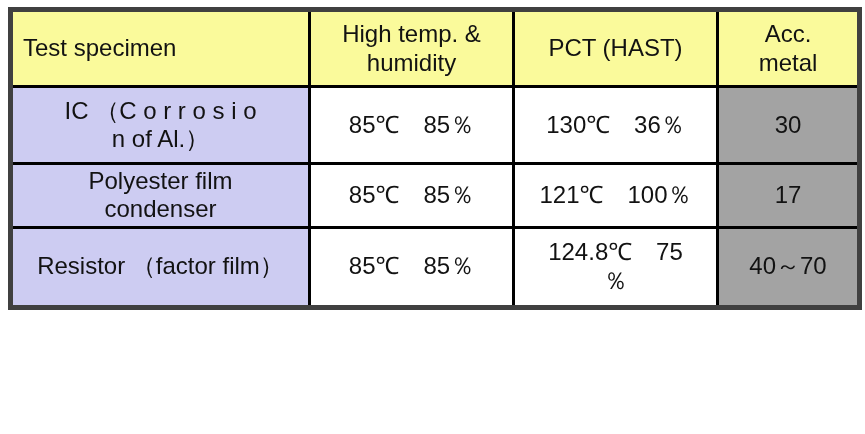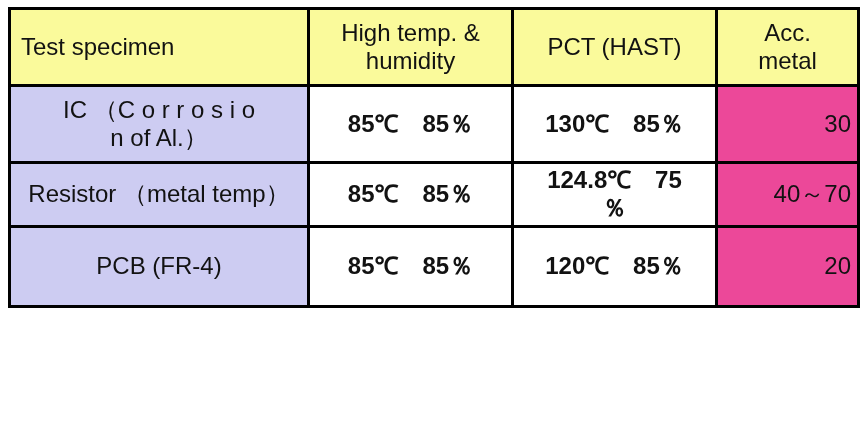--- a/index.html
+++ b/index.html
@@ -12,21 +12,21 @@
     width: 865px;
     height: 434px;
     background: #ffffff;
     box-sizing: border-box;
     padding: 7px 8px;
   }
   table.spec-table {
     border-collapse: collapse;
     table-layout: fixed;
     width: 849px;
-    border: 2px solid #404040;
+    border: 5px solid #404040;
   }
   table.spec-table col.c-specimen { width: 299px; }
   table.spec-table col.c-hightemp { width: 204px; }
   table.spec-table col.c-pct      { width: 204px; }
   table.spec-table col.c-factor   { width: 142px; }
 
   table.spec-table th,
   table.spec-table td {
     border: 3px solid #000000;
     font-size: 24px;
@@ -50,25 +50,24 @@
 
   
   td.specimen {
     background: #cdccf2;
     text-align: center;
     padding-left: 10px;
   }
   td.value {
     background: #ffffff;
     text-align: center;
-    font-weight: bold;
   }
   td.factor {
-    background: #ec4899;
-    text-align: right;
+    background: #a3a3a3;
+    text-align: center;
   }
 
   
   thead tr              { height: 77px; }
   tbody tr:nth-child(1) { height: 77px; }
   tbody tr:nth-child(2) { height: 55px; }
   tbody tr:nth-child(3) { height: 80px; }
   tbody tr:nth-child(4) { height: 76px; }
   tbody tr:nth-child(5) { height: 52px; }
 </style>
@@ -91,31 +90,32 @@
         <th class="center">PCT (HAST)</th>
         <th class="center">Acc.
 metal</th>
       </tr>
     </thead>
     <tbody>
       <tr>
         <td class="specimen">IC （C o r r o s i o
 n of Al.）</td>
         <td class="value">85℃　85％</td>
-        <td class="value">130℃　85％</td>
+        <td class="value">130℃　36％</td>
         <td class="factor">30</td>
       </tr>
       <tr>
-        <td class="specimen">Resistor （metal temp）</td>
+        <td class="specimen">Polyester film
+condenser</td>
+        <td class="value">85℃　85％</td>
+        <td class="value">121℃　100％</td>
+        <td class="factor">17</td>
+      </tr>
+      <tr>
+        <td class="specimen">Resistor （factor film）</td>
         <td class="value">85℃　85％</td>
         <td class="value">124.8℃　75
 ％</td>
         <td class="factor">40～70</td>
-      </tr>
-      <tr>
-        <td class="specimen">PCB (FR-4)</td>
-        <td class="value">85℃　85％</td>
-        <td class="value">120℃　85％</td>
-        <td class="factor">20</td>
       </tr>
     </tbody>
   </table>
 </div>
 
 </body></html>

